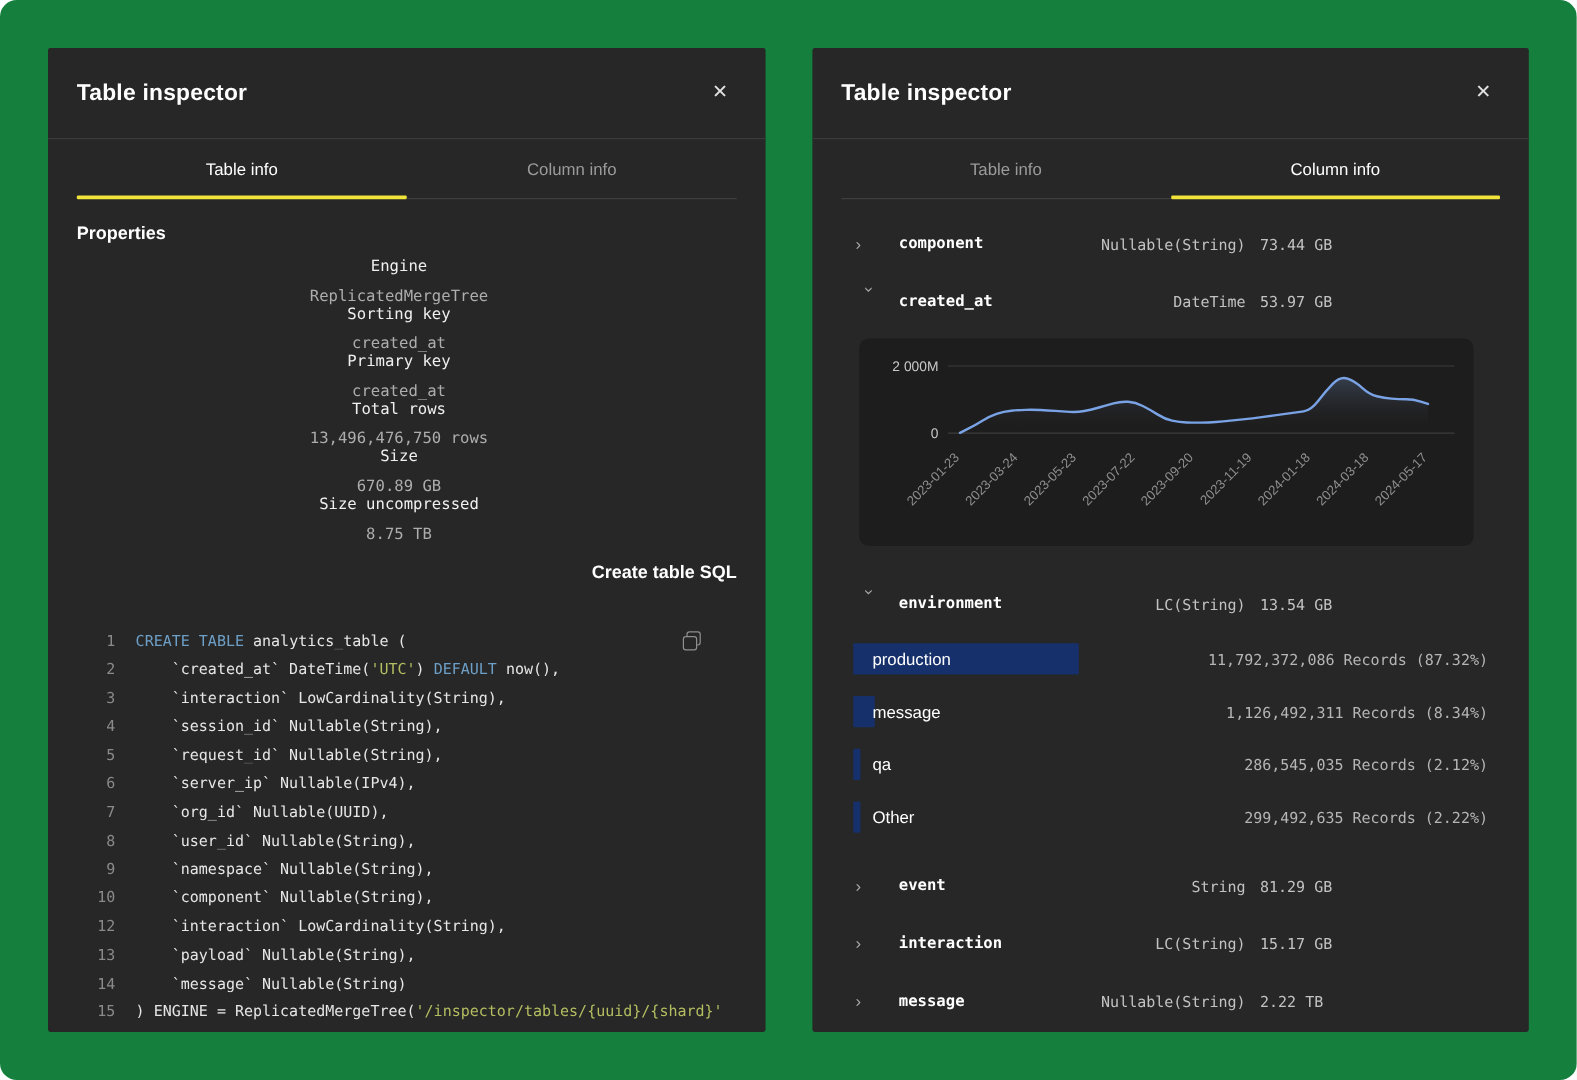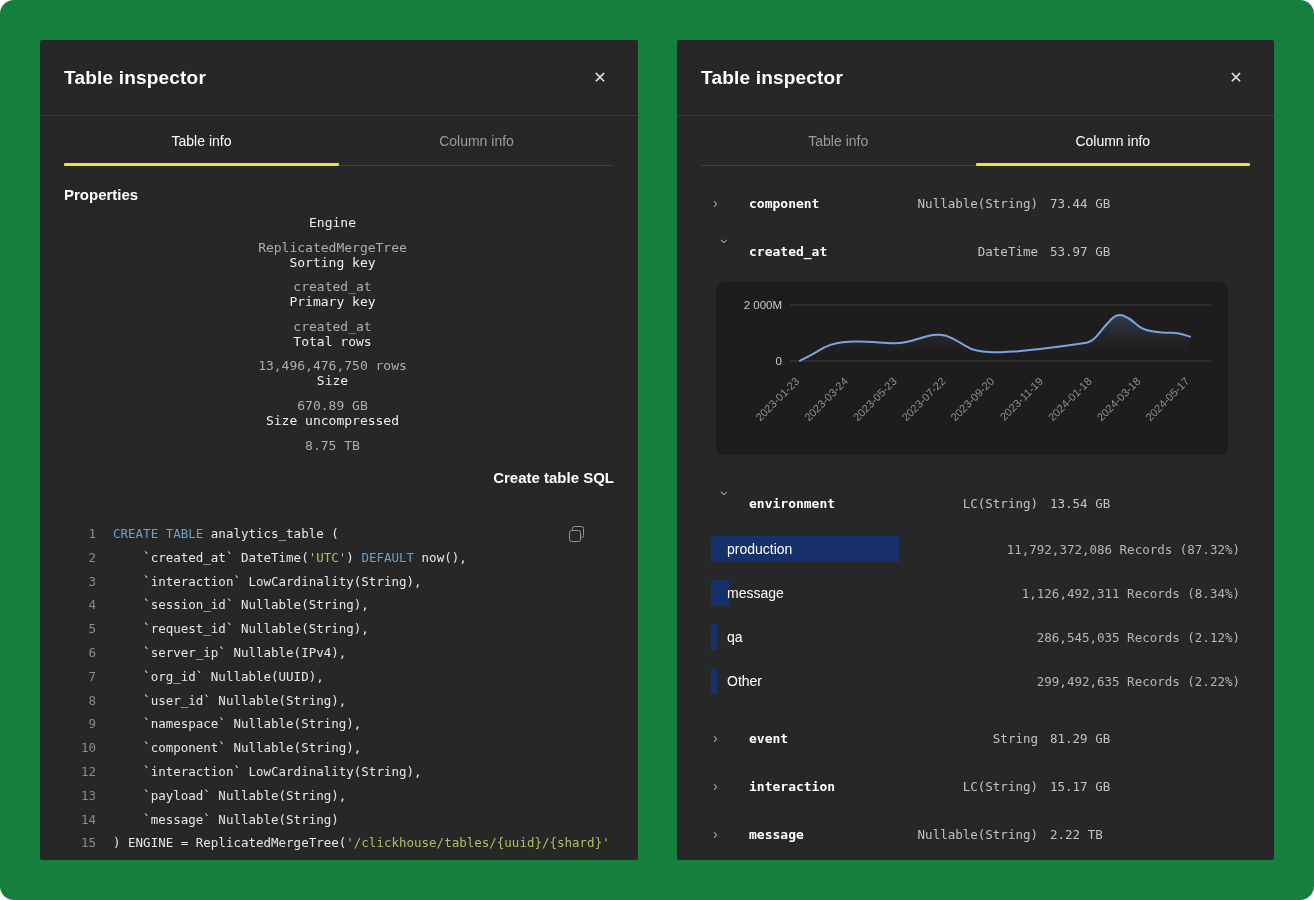--- a/index.html
+++ b/index.html
@@ -154,21 +154,21 @@
           <div class="sql-line"><span class="sql-num">4</span><span class="sql-code"><span>    `session_id` Nullable(String),</span></span></div>
           <div class="sql-line"><span class="sql-num">5</span><span class="sql-code"><span>    `request_id` Nullable(String),</span></span></div>
           <div class="sql-line"><span class="sql-num">6</span><span class="sql-code"><span>    `server_ip` Nullable(IPv4),</span></span></div>
           <div class="sql-line"><span class="sql-num">7</span><span class="sql-code"><span>    `org_id` Nullable(UUID),</span></span></div>
           <div class="sql-line"><span class="sql-num">8</span><span class="sql-code"><span>    `user_id` Nullable(String),</span></span></div>
           <div class="sql-line"><span class="sql-num">9</span><span class="sql-code"><span>    `namespace` Nullable(String),</span></span></div>
           <div class="sql-line"><span class="sql-num">10</span><span class="sql-code"><span>    `component` Nullable(String),</span></span></div>
           <div class="sql-line"><span class="sql-num">12</span><span class="sql-code"><span>    `interaction` LowCardinality(String),</span></span></div>
           <div class="sql-line"><span class="sql-num">13</span><span class="sql-code"><span>    `payload` Nullable(String),</span></span></div>
           <div class="sql-line"><span class="sql-num">14</span><span class="sql-code"><span>    `message` Nullable(String)</span></span></div>
-          <div class="sql-line"><span class="sql-num">15</span><span class="sql-code"><span>) ENGINE = ReplicatedMergeTree(</span><span class="str">'/clickhouse/tables/{uuid}/{shard}'</span></span></div>
+          <div class="sql-line"><span class="sql-num">15</span><span class="sql-code"><span>) ENGINE = ReplicatedMergeTree(</span><span class="str">'/inspector/tables/{uuid}/{shard}'</span></span></div>
         </div>
     </div>
   </section>
 
   <section class="panel" id="right-panel">
     <div class="panel-header">
       <div class="panel-title">Table inspector</div>
       <button class="close-btn">✕</button>
     </div>
     <div class="tabs" id="right-tabs">

